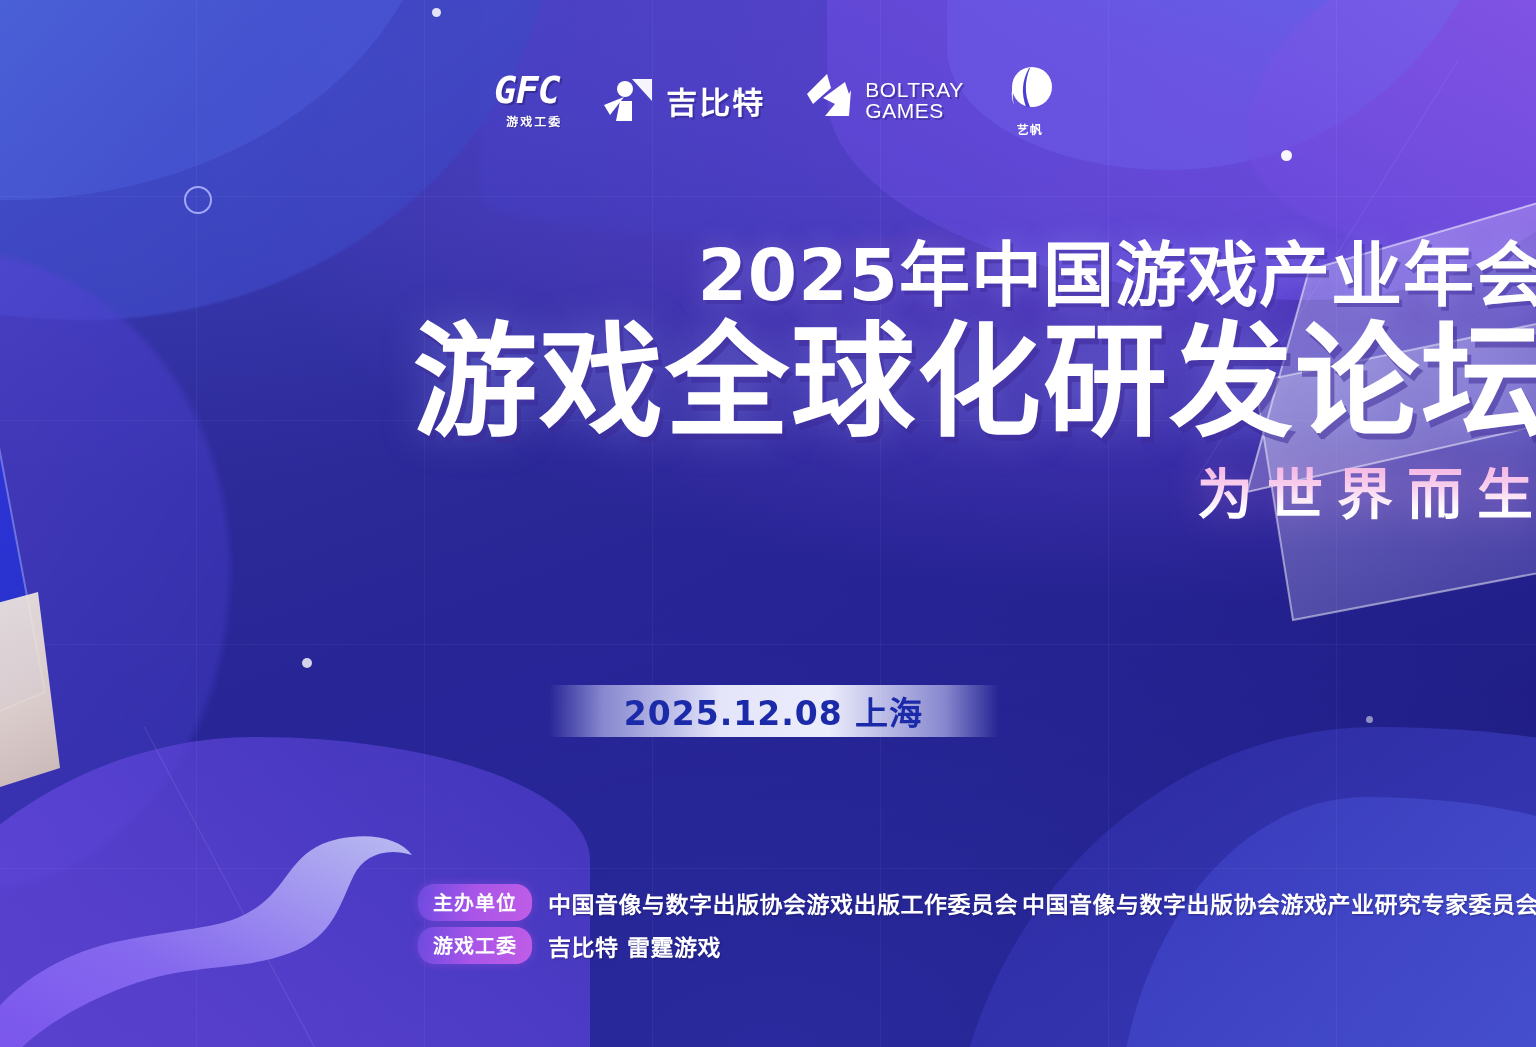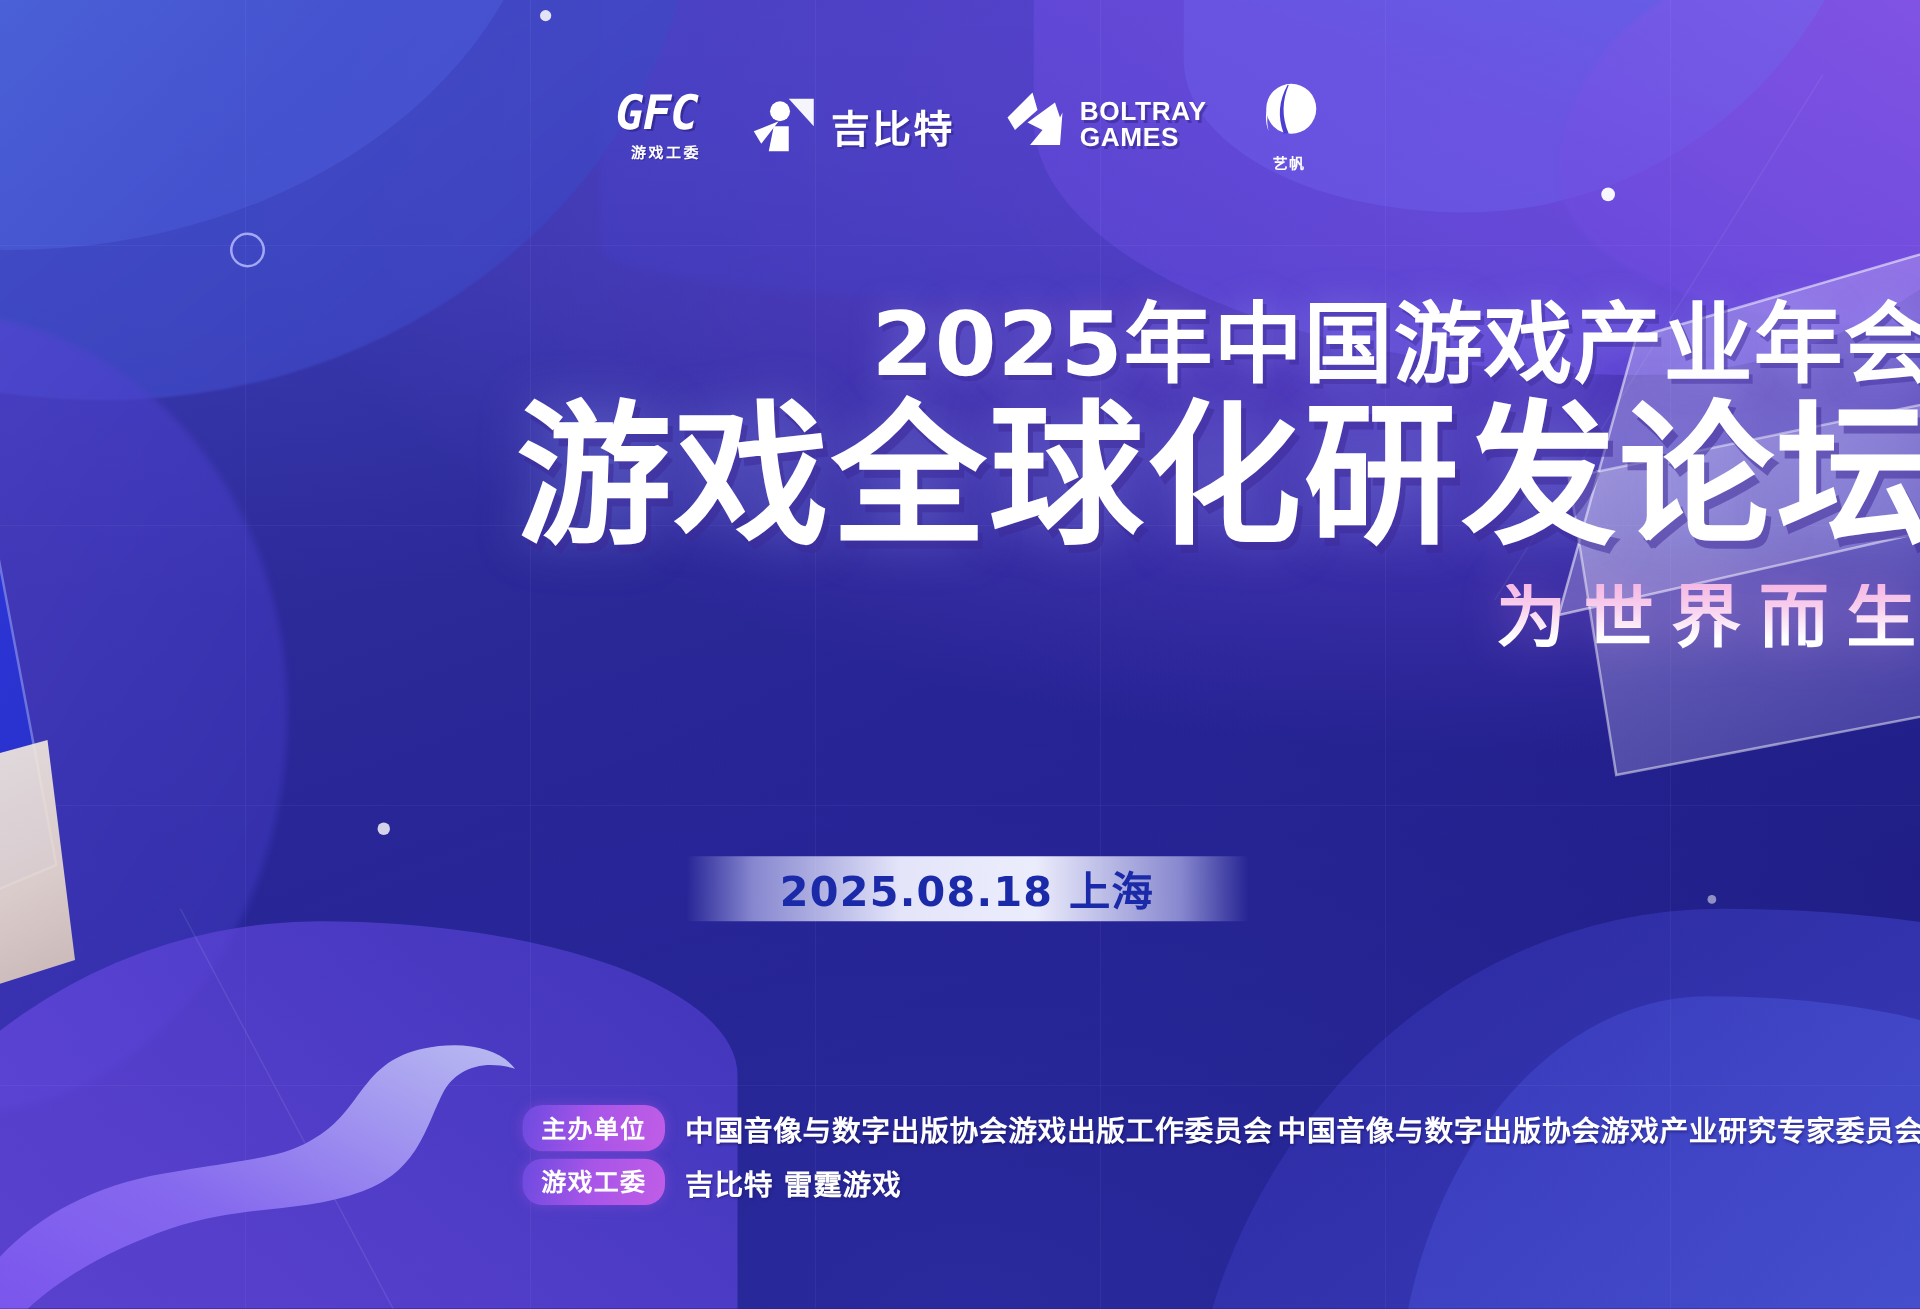--- a/index.html
+++ b/index.html
@@ -139,21 +139,21 @@
     text-shadow:1px 1px 0 rgba(40,30,120,.5);
     margin-left:15px;
   }
   .logo-cn{
     font-size:31px;font-weight:700;color:#fff;letter-spacing:2px;
     text-shadow:2px 2px 0 rgba(40,30,120,.45);
     font-family:"DejaVu Sans","Liberation Sans",sans-serif;
   }
   .logo-cn.thunder{letter-spacing:1px;font-size:32px;}
   .boltray-txt{
-    color:#fff;font-weight:700;font-size:21px;line-height:1.02;letter-spacing:.5px;
+    color:#fff;font-weight:400;font-size:21px;line-height:1.02;letter-spacing:.5px;
     text-shadow:2px 2px 0 rgba(40,30,120,.45);
   }
   .yifan{display:flex;flex-direction:column;align-items:center;gap:1px;}
   .yifan-txt{font-size:12px;color:#fff;letter-spacing:1px;font-weight:700;}
 
   
   .titles{position:absolute;left:6px;right:0;top:240px;z-index:40;text-align:right;}
 
   .title-1{
     font-family:"DejaVu Sans","Liberation Sans",sans-serif;
@@ -354,21 +354,21 @@
 
   </div>
 
   <div class="titles">
     <div class="title-1">2025年中国游戏产业年会</div>
     <div class="title-2">游戏全球化研发论坛</div>
     <div class="title-3">为世界而生</div>
   </div>
 
   <div class="datebar">
-    <span class="datebar-txt">2025.08.18 上海</span>
+    <span class="datebar-txt">2025.12.08 上海</span>
   </div>
 
   <div class="orgs">
 
     <div class="org-row">
       <span class="badge">主办单位</span>
       <span class="org-lines">
         <span class="org-line">中国音像与数字出版协会游戏出版工作委员会</span>
         <span class="org-line">中国音像与数字出版协会游戏产业研究专家委员会</span>
       </span>

